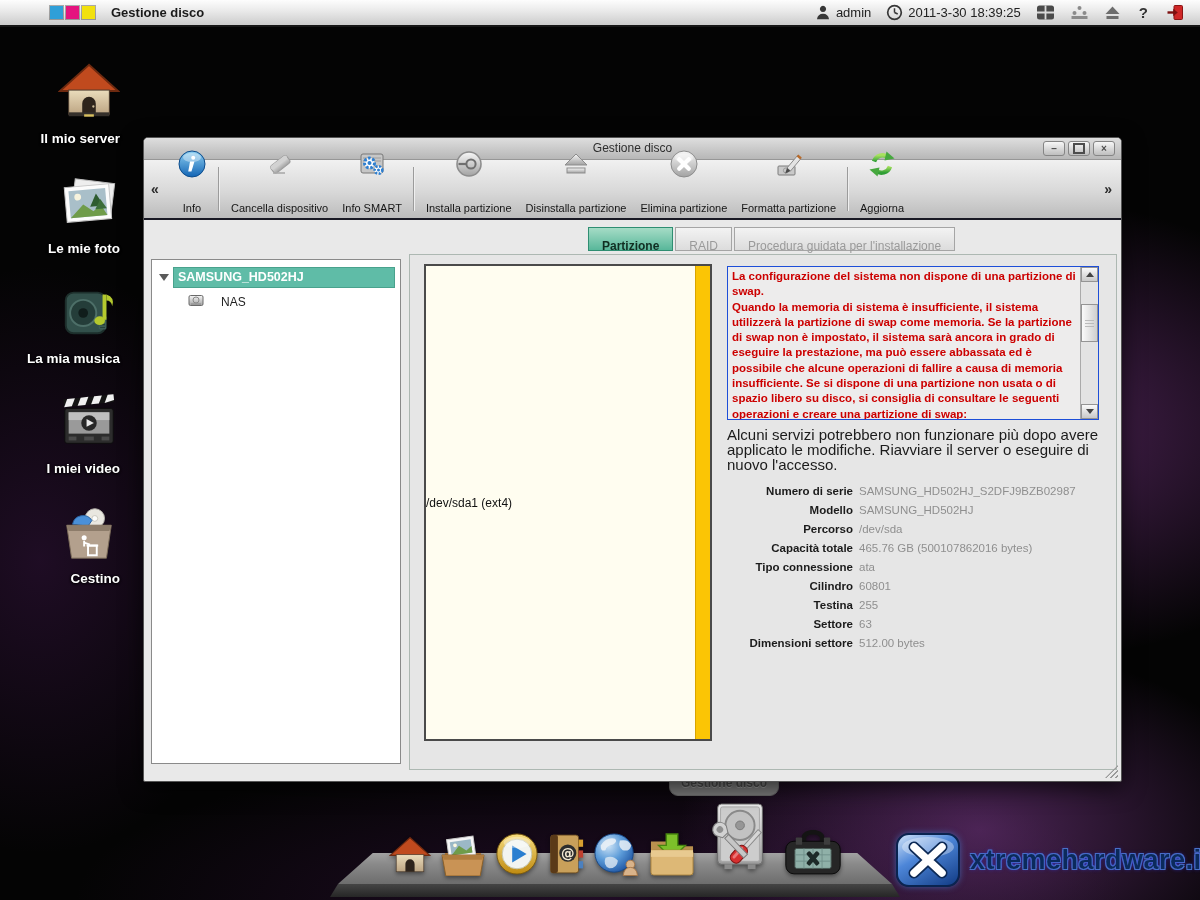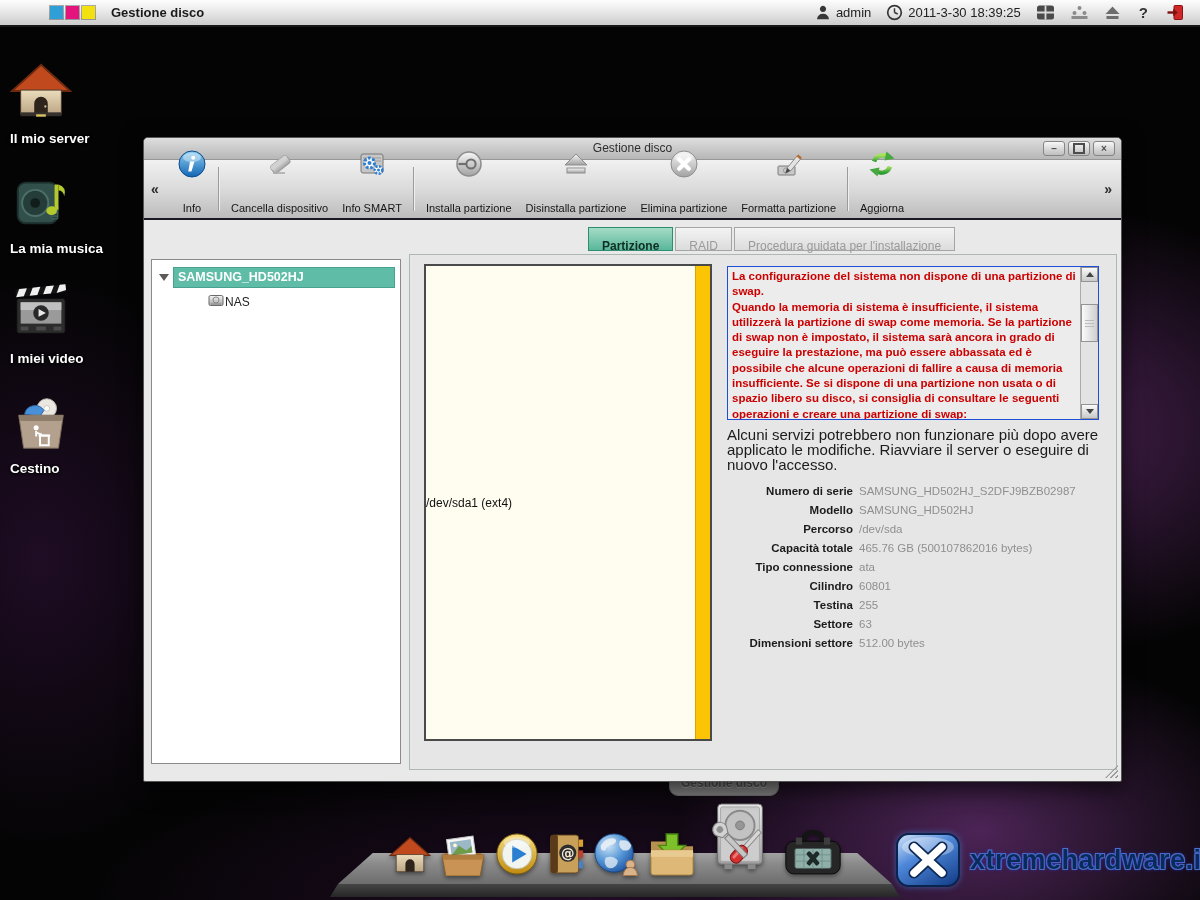--- a/index.html
+++ b/index.html
@@ -28,21 +28,21 @@
   }
   .logo-squares{display:flex;gap:3px;margin-left:50px;}
   .logo-squares span{width:13px;height:13px;display:block;outline:1px solid rgba(0,0,0,.30);}
   #menubar .mb-title{margin-left:16px;font-size:13px;font-weight:bold;color:#1a1a1a;}
   #menubar-right{position:absolute;right:16px;top:0;height:25px;display:flex;align-items:center;gap:15px;}
   .mb-user,.mb-time{font-size:13px;color:#222;display:flex;align-items:center;gap:5px;}
   .mb-ic{display:inline-flex;align-items:center;justify-content:center;}
   .mb-help{font-size:15px;font-weight:bold;color:#333;padding:0 3px;}
   
   #desktop-icons{position:absolute;left:10px;top:36px;width:110px;z-index:2;}
-  .dsk-item{width:110px;height:110px;display:flex;flex-direction:column;align-items:flex-start;justify-content:flex-end;gap:5px;cursor:default;}
+  .dsk-item{width:110px;height:110px;display:flex;flex-direction:column;align-items:flex-end;justify-content:flex-end;gap:5px;cursor:default;}
   .dsk-item .cap{font-size:13.5px;font-weight:bold;color:#fff;text-shadow:0 1px 3px #000,0 0 2px #000;white-space:nowrap;}
   
   #win{
     position:absolute;left:143px;top:137px;width:979px;height:645px;z-index:10;
     background:#e9e9e9;border:1px solid #555;border-radius:5px 5px 2px 2px;
     box-shadow:0 6px 22px rgba(0,0,0,.65);box-sizing:border-box;
   }
   #titlebar{
     height:21px;background:linear-gradient(#dedede,#b7b7b7);
     border-bottom:1px solid #979797;border-radius:4px 4px 0 0;
@@ -74,21 +74,21 @@
   .tab.active{background:linear-gradient(#a5dcc6,#58b79a);border-color:#2f8e72;
     color:#112e22;font-weight:bold;}
   
   #tree-panel{position:absolute;left:7px;top:121px;width:250px;height:505px;
     background:#fff;border:1px solid #8a8a8a;box-sizing:border-box;}
   .tree-root-row{display:flex;align-items:center;margin:7px 5px 0 7px;cursor:pointer;}
   .tri-down{width:0;height:0;border-left:5px solid transparent;border-right:5px solid transparent;
     border-top:7px solid #5a5a5a;margin-right:4px;flex:none;}
   .tree-selected{flex:1;background:#5fbca7;border:1px solid #49a28d;color:#fff;
     font-weight:bold;font-size:12.5px;padding:2px 4px 3px;}
-  .tree-child{display:flex;align-items:center;gap:1px;margin:5px 0 0 56px;font-size:12px;color:#222;cursor:pointer;}
+  .tree-child{display:flex;align-items:center;gap:17px;margin:5px 0 0 36px;font-size:12px;color:#222;cursor:pointer;}
   
   #main-panel{position:absolute;left:265px;top:116px;width:708px;height:516px;
     background:#e6e6e6;border:1px solid #adb8b2;box-sizing:border-box;}
   #part-box{position:absolute;left:14px;top:9px;width:288px;height:477px;
     background:#fffdf0;border:2px solid #4a4a4a;box-sizing:border-box;cursor:pointer;}
   #part-strip{position:absolute;right:0;top:0;bottom:0;width:14px;background:#fbc505;border-left:1px solid #d9a400;}
   #part-label{position:absolute;top:50%;left:0;right:14px;transform:translateY(-50%);
     text-align:left;font-size:12px;color:#111;}
   
   #info-panel{position:absolute;left:317px;top:11px;width:372px;}
@@ -242,20 +242,38 @@
         <rect x="11" y="51" width="42" height="4" fill="#35302b"></rect>
         <rect x="27" y="53" width="10" height="2.5" fill="#d8c060"></rect>
         <circle cx="36.5" cy="45" r="1.2" fill="#cdbb98"></circle>
       </svg>
     </span>
     <span class="cap">Il mio server</span>
   </div>
   <div class="dsk-item">
     <span>
       <svg width="62" height="60" viewBox="0 0 64 60">
+        <g transform="rotate(7 32 30)">
+            <rect x="15" y="8" width="41" height="33" fill="#eeeeee" stroke="#bdbdbd"></rect>
+          </g>
+        <g transform="rotate(-5 32 32)">
+          <rect x="8" y="13" width="46" height="36" fill="#fcfcfc" stroke="#c6c6c6"></rect>
+          <rect x="12" y="17" width="38" height="28" fill="#a9bfc9"></rect>
+          <circle cx="21" cy="24" r="3.5" fill="#f7f3dd"></circle>
+          <polygon points="12,45 26,32 36,40 44,34 50,45" fill="#6f9c4a"></polygon>
+          <polygon points="40,22 47,35 33,35" fill="#2e5c30"></polygon>
+          <polygon points="44,28 50,38 38,38" fill="#3c6e3a"></polygon>
+        </g>
+      </svg>
+    </span>
+    <span class="cap">Le mie foto</span>
+  </div>
+  <div class="dsk-item">
+    <span>
+      <svg width="62" height="60" viewBox="0 0 64 60">
         <rect x="8" y="10" width="41" height="42" rx="8" fill="#32504b" stroke="#1d2f2c" stroke-width="2"></rect>
         <circle cx="26" cy="31" r="13.5" fill="#243d39" stroke="#4d6f68" stroke-width="2"></circle>
         <circle cx="26" cy="31" r="5" fill="#101d1b"></circle>
         <rect x="42" y="34" width="8" height="14" rx="1.5" fill="#3c5c55"></rect>
         <path d="M43.5,37 h5 M43.5,40 h5 M43.5,43 h5 M43.5,46 h5" stroke="#263f3a" stroke-width="1.2"></path>
         <rect x="46" y="12" width="4" height="26" fill="#b4c92e"></rect>
         <path d="M50,12 q9,3 6,12 q-1,-6 -6,-6 z" fill="#b4c92e"></path>
         <ellipse cx="43" cy="39" rx="5.5" ry="4.5" fill="#b4c92e"></ellipse>
       </svg>
     </span>

